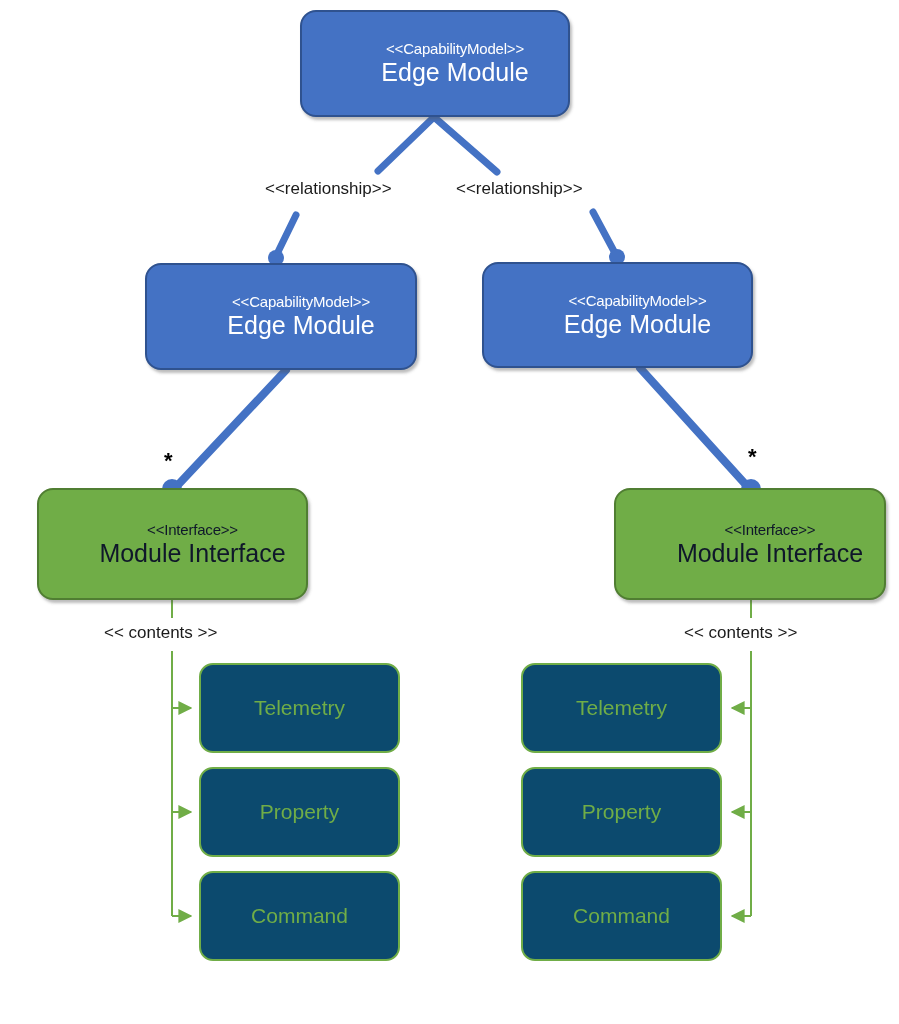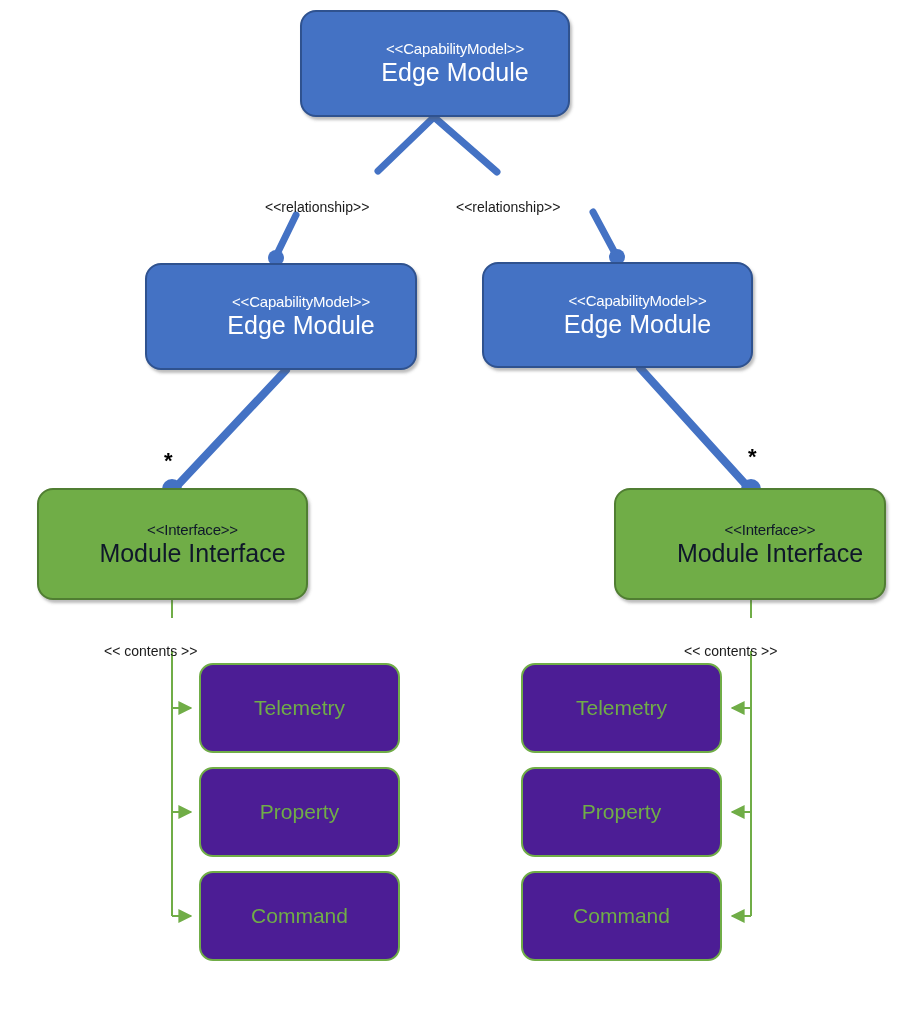--- a/index.html
+++ b/index.html
@@ -62,36 +62,35 @@
     box-shadow: 2px 3px 3px rgba(80, 80, 80, 0.38);
   }
 
   
   .leafbox {
     position: absolute;
     box-sizing: border-box;
     display: flex;
     align-items: center;
     justify-content: center;
-    background: #4c1d95;
+    background: #0c4a6e;
     border: 2px solid #70AD47;
     border-radius: 14px;
     color: #70AD47;
     font-size: 21px;
     z-index: 3;
   }
 
   
   .label {
     position: absolute;
     color: #1a1a1a;
-    font-size: 14px;
+    font-size: 17px;
     white-space: nowrap;
     z-index: 4;
-    margin-top: 20px;
   }
   .mult {
     position: absolute;
     color: #000000;
     font-size: 22px;
     font-weight: 700;
     line-height: 1;
     white-space: nowrap;
     z-index: 4;
   }

